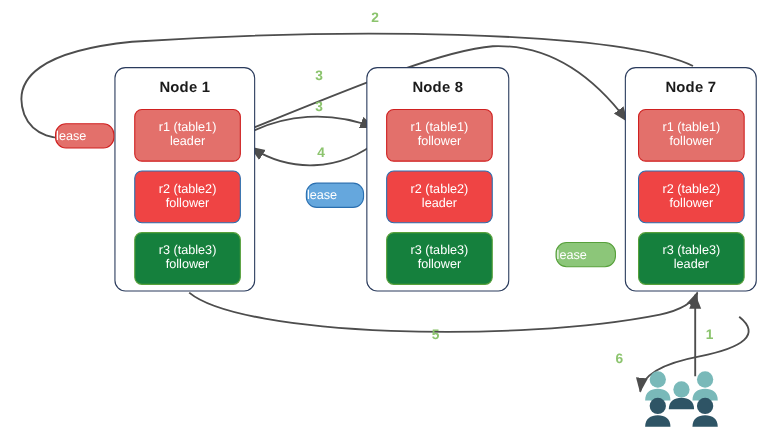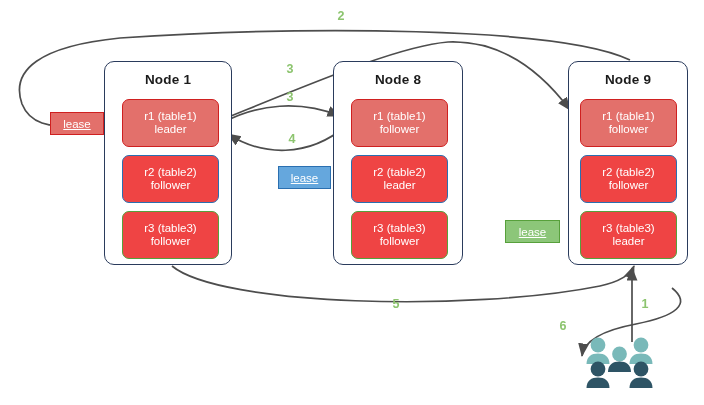--- a/index.html
+++ b/index.html
@@ -58,33 +58,32 @@
   .replica span { display: block; }
   .rep-red {
     background: #e3706b;
     border: 1.6px solid #cf2020;
   }
   .rep-blue {
     background: #ef4444;
     border: 1.6px solid #2a6fb0;
   }
   .rep-green {
-    background: #ef4444;
+    background: #15803d;
     border: 1.6px solid #57a03b;
   }
   .lease {
     position: absolute;
     box-sizing: border-box;
-    border-radius: 0;
+    border-radius: 10px;
     display: flex;
     align-items: center;
-    justify-content: center;
+    justify-content: flex-start;
     font-size: 11.5px;
     color: #ffffff;
-    text-decoration: underline;
   }
   .lease-red {
     background: #e3706b;
     border: 1.6px solid #cf2020;
   }
   .lease-blue {
     background: #65a7dd;
     border: 1.6px solid #2a6fb0;
   }
   .lease-green {
@@ -162,21 +161,21 @@
   <div class="replica rep-blue" style="left:351px; top:155px; width:97px; height:48px;">
     <span>r2 (table2)</span>
     <span>leader</span>
   </div>
   <div class="replica rep-green" style="left:351px; top:211px; width:97px; height:48px;">
     <span>r3 (table3)</span>
     <span>follower</span>
   </div>
 
   <div class="node-box" style="left:568px; top:61px; width:120px; height:204px;">
-    <div class="node-title">Node 9</div>
+    <div class="node-title">Node 7</div>
   </div>
   <div class="replica rep-red" style="left:580px; top:99px; width:97px; height:48px;">
     <span>r1 (table1)</span>
     <span>follower</span>
   </div>
   <div class="replica rep-blue" style="left:580px; top:155px; width:97px; height:48px;">
     <span>r2 (table2)</span>
     <span>follower</span>
   </div>
   <div class="replica rep-green" style="left:580px; top:211px; width:97px; height:48px;">

